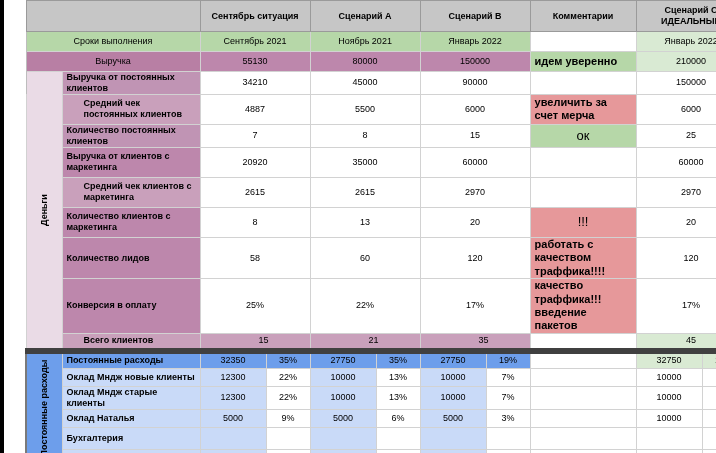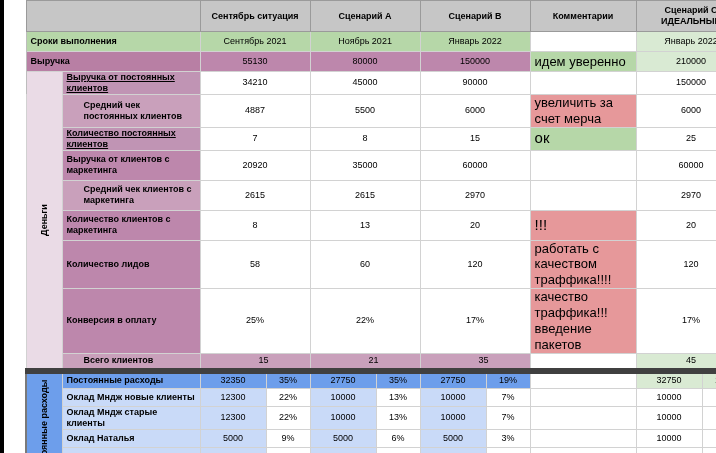--- a/index.html
+++ b/index.html
@@ -45,33 +45,33 @@
   .hdr-blank{background:#c6c6c6;border:1px solid #9a9a9a;}
   .hdr-com{background:#c6c6c6;border:1px solid #9a9a9a;text-align:center;font-weight:bold;}
   .gutter{background:#fff;border-left:none;border-top:none;border-bottom:none;border-right:1px solid #bdbdbd;}
   .gutter-top{background:#fff;border:none;}
 
   
   .green-dark {background:#b6d7a8;}
   .green-light{background:#d9ead3;}
   .mauve      {background:#b87fa4;font-weight:bold;}
   .mauve-val  {background:#bd87ac;}
-  .mauve-mid  {background:#c094b4;text-decoration:underline;}
+  .mauve-mid  {background:#c094b4;}
   .rose       {background:#c9a0bb;padding-left:21px;}
   .blue-dark  {background:#6d9eeb;font-weight:bold;}
   .blue-val   {background:#6d9eeb;}
   .blue-light {background:#c9daf8;}
   .red-cell   {background:#e6989a;margin-left:40px;}
   .white      {background:#fff;}
 
   .num{text-align:center;}
   .lbl{font-weight:bold;text-align:left;}
-  .sec{font-weight:bold;text-align:left;}
-  .com{text-align:left;font-size:13px;}
-  .com-c{font-size:15px;}
+  .sec{font-weight:normal;text-align:center;}
+  .com{text-align:left;font-size:11px;font-weight:bold;}
+  .com-c{text-align:center;font-size:13px;}
 
   
   .vgrp{
     background:#eadbe6;padding:0;position:relative;
   }
   .vgrp-blue{background:#6d9eeb;padding:0;position:relative;}
   .vtxt{
     position:absolute;left:50%;top:50%;
     transform:translate(-50%,-50%) rotate(-90deg);
     white-space:nowrap;font-weight:bold;font-size:9px;color:#000;

